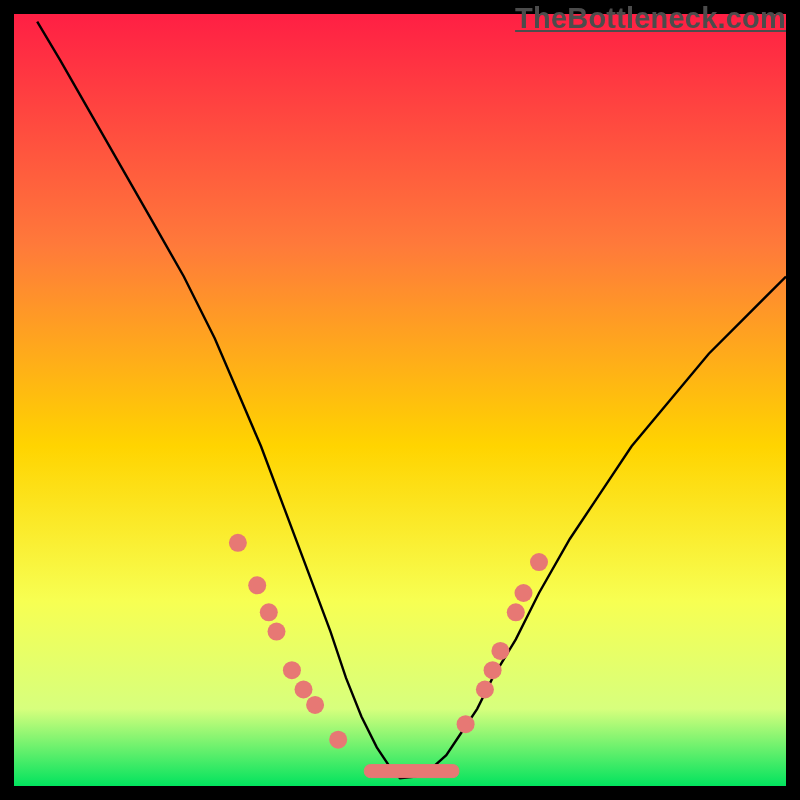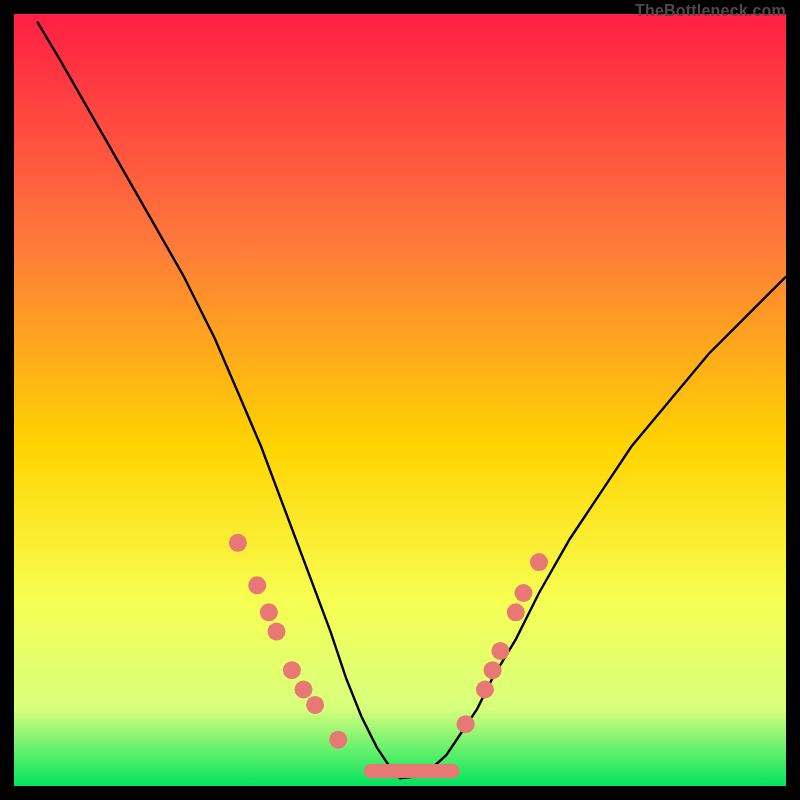--- a/index.html
+++ b/index.html
@@ -25,24 +25,25 @@
     top: 14px;
     width: 772px;
     height: 772px;
     overflow: hidden;
   }
   .watermark {
     position: absolute;
     top: 2px;
     right: 14px;
     color: #4c4c4c;
-    font-size: 16px;
+    font-size: 29px;
     font-weight: 600;
     letter-spacing: 0.2px;
     z-index: 5;
+    text-decoration: underline;
   }
   svg { display: block; }
   .curve {
     fill: none;
     stroke: #000;
     stroke-width: 2.4;
   }
   .marker {
     fill: #e77874;
   }

